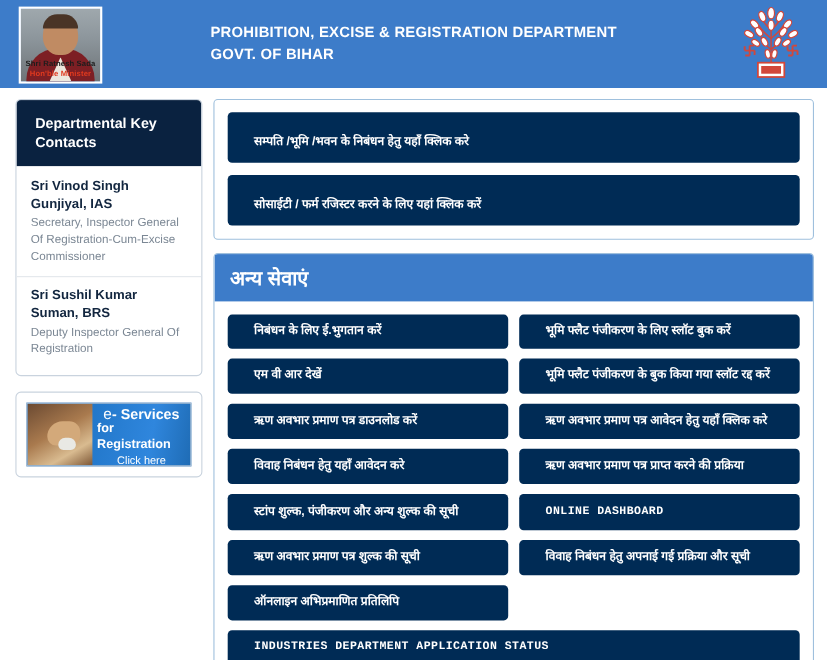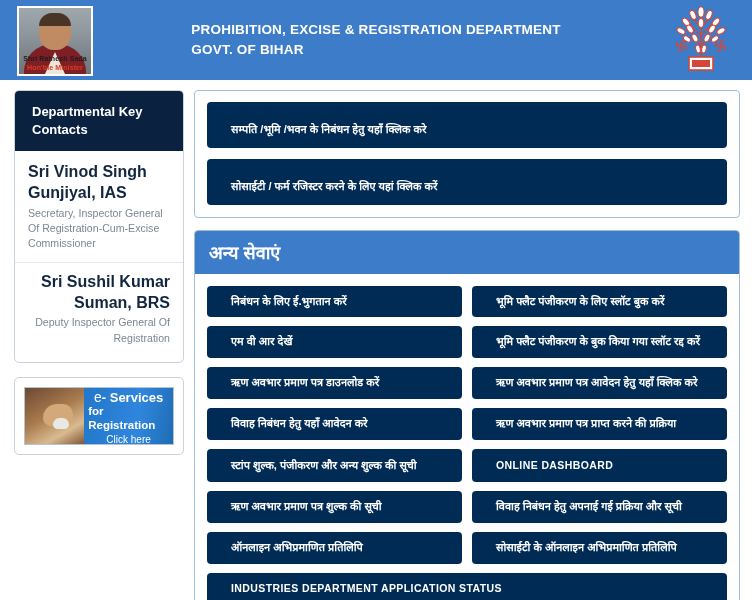--- a/index.html
+++ b/index.html
@@ -107,23 +107,23 @@
   .contacts-head {
     background: #0a2240;
     color: #ffffff;
     font-size: 13px;
     font-weight: bold;
     line-height: 1.35;
     padding: 12px 14px 13px 17px;
   }
   .contacts-body { padding: 2px 0 6px 0; }
   .contact-item { padding: 9px 13px 10px 13px; }
-  .contact-item + .contact-item { border-top: 1px solid #e3e7ec; text-align: right; }
+  .contact-item + .contact-item { border-top: 1px solid #e3e7ec; }
   .contact-name {
-    font-size: 16px;
+    font-size: 12px;
     font-weight: bold;
     color: #12263f;
     line-height: 1.3;
     margin-bottom: 2px;
   }
   .contact-role {
     font-size: 10.6px;
     color: #7b8794;
     line-height: 1.45;
   }
@@ -223,21 +223,21 @@
     cursor: pointer;
     min-height: 31px;
     white-space: nowrap;
     overflow: hidden;
     text-overflow: ellipsis;
   }
   .nav-btn.tall { min-height: 33px; padding-top: 10px; padding-bottom: 10px; }
   .nav-btn.top-btn { padding: 21px 10px 11px 24px; font-size: 11px; }
   .nav-btn.top-btn + .nav-btn.top-btn { margin-top: 11px; }
   .nav-btn.wide { margin-top: 9px; }
-  .nav-btn.latin { letter-spacing: 0.4px; font-size: 10.5px; }
+  .nav-btn.latin { letter-spacing: 0.4px; font-size: 10.5px; font-family: Liberation Mono, monospace; }
 </style>
 </head>
 <body>
 
 <div class="header">
 
   <div class="minister-photo">
     <div class="mp-body"></div>
     <div class="mp-shirt"></div>
     <div class="mp-face"></div>
@@ -349,21 +349,20 @@
           <button class="nav-btn">विवाह निबंधन हेतु यहाँ आवेदन करे</button>
           <button class="nav-btn">ऋण अवभार प्रमाण पत्र प्राप्त करने की प्रक्रिया</button>
 
           <button class="nav-btn tall">स्टांप शुल्क, पंजीकरण और अन्य शुल्क की सूची</button>
           <button class="nav-btn tall latin">ONLINE DASHBOARD</button>
 
           <button class="nav-btn">ऋण अवभार प्रमाण पत्र शुल्क की सूची</button>
           <button class="nav-btn">विवाह निबंधन हेतु अपनाई गई प्रक्रिया और सूची</button>
 
           <button class="nav-btn">ऑनलाइन अभिप्रमाणित प्रतिलिपि</button>
-          <button class="nav-btn">सोसाईटी के ऑनलाइन अभिप्रमाणित प्रतिलिपि</button>
         </div>
 
         <button class="nav-btn wide latin">INDUSTRIES DEPARTMENT APPLICATION STATUS</button>
 
       </div>
     </div>
 
   </div>
 </div>
 

